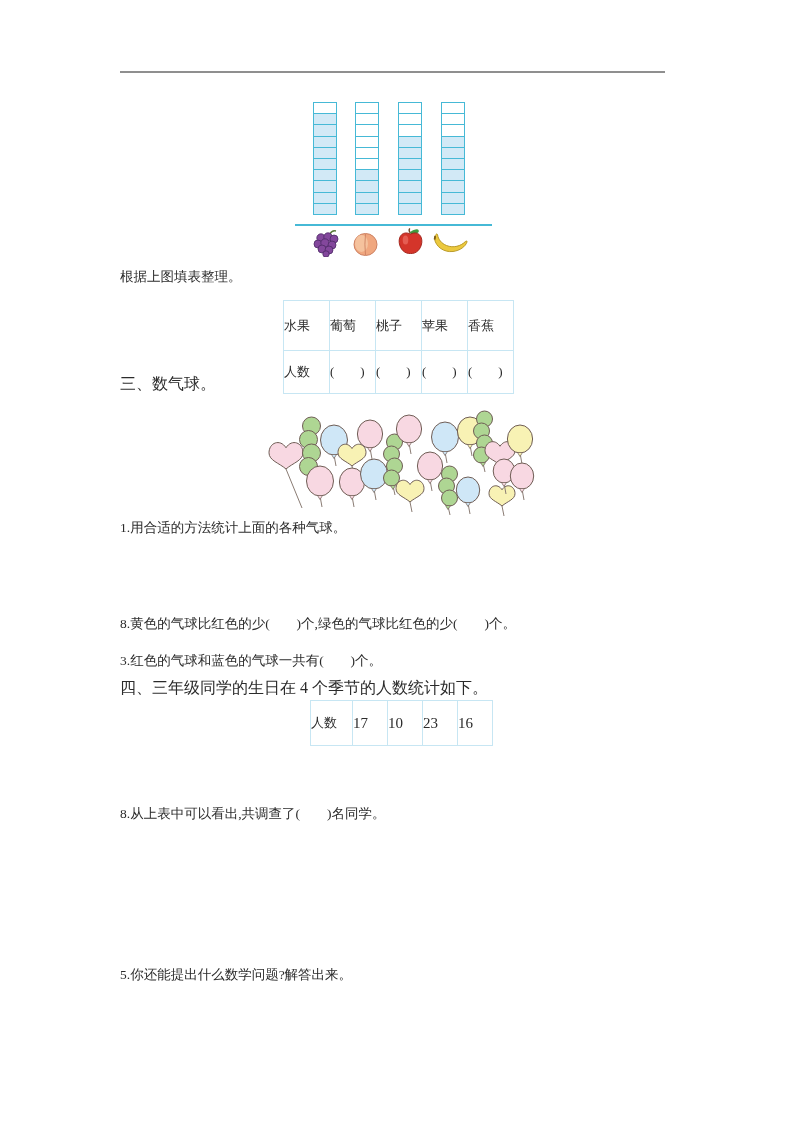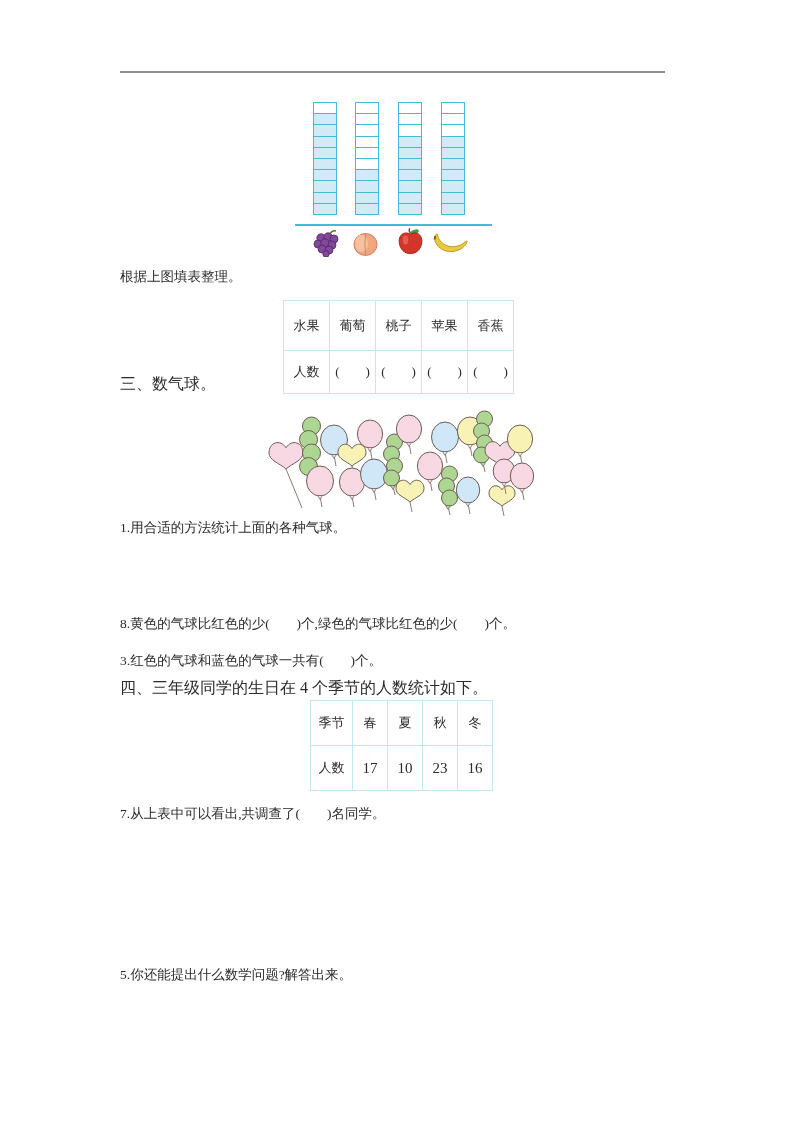--- a/index.html
+++ b/index.html
@@ -9,21 +9,21 @@
   
   .col{position:absolute;width:24px;}
   .cell{box-sizing:border-box;width:24px;height:12.2px;border:1px solid #46b9d6;margin-top:-1px;}
   .baseline{position:absolute;left:295px;top:224px;width:197px;height:2px;background:#46b9d6;}
   .fruit{position:absolute;}
   
   .txt{position:absolute;margin:0;font-size:13.5px;line-height:17px;white-space:pre;}
   .sect{font-size:16px;}
   
   table{position:absolute;border-collapse:collapse;background:#fff;}
-  td{border:1px solid #c7e6f3;text-align:center;vertical-align:middle;
+  td{border:1px solid #c7e6f3;vertical-align:middle;
      font-size:13px;color:#2b2b2b;padding:0;}
   .t1{left:283px;top:300px;}
   .t1 td{width:45px;}
   .t1 tr:first-child td{height:49px;}
   .t1 tr:last-child td{height:42px;}
   .t2{left:310px;top:700px;}
   .t2 td{height:44px;}
   .t2 td.lbl{width:41px;}
   .t2 td.val{width:34px;}
   .t2 .num{font-size:15px;}
@@ -232,33 +232,26 @@
   <p class="txt" style="left:120px;top:519px">1.用合适的方法统计上面的各种气球。</p>
 
 
   <p class="txt" style="left:120px;top:615px">8.黄色的气球比红色的少(　　)个,绿色的气球比红色的少(　　)个。</p>
   <p class="txt" style="left:120px;top:652px">3.红色的气球和蓝色的气球一共有(　　)个。</p>
 
   <p class="txt sect" style="left:120px;top:679px">四、三年级同学的生日在 4 个季节的人数统计如下。</p>
 
   <table class="t2">
     <tbody>
-        <tr>
-      <td class="lbl">季节</td>
-      <td class="val">春</td>
-      <td class="val">夏</td>
-      <td class="val">秋</td>
-      <td class="val">冬</td>
-    </tr>
     <tr>
       <td class="lbl">人数</td>
       <td class="val num">17</td>
       <td class="val num">10</td>
       <td class="val num">23</td>
       <td class="val num">16</td>
     </tr>
   </tbody>
     </table>
 
-  <p class="txt" style="left:120px;top:805px">7.从上表中可以看出,共调查了(　　)名同学。</p>
+  <p class="txt" style="left:120px;top:805px">8.从上表中可以看出,共调查了(　　)名同学。</p>
   <p class="txt" style="left:120px;top:966px">5.你还能提出什么数学问题?解答出来。</p>
 
 </div>
 
 </body></html>

